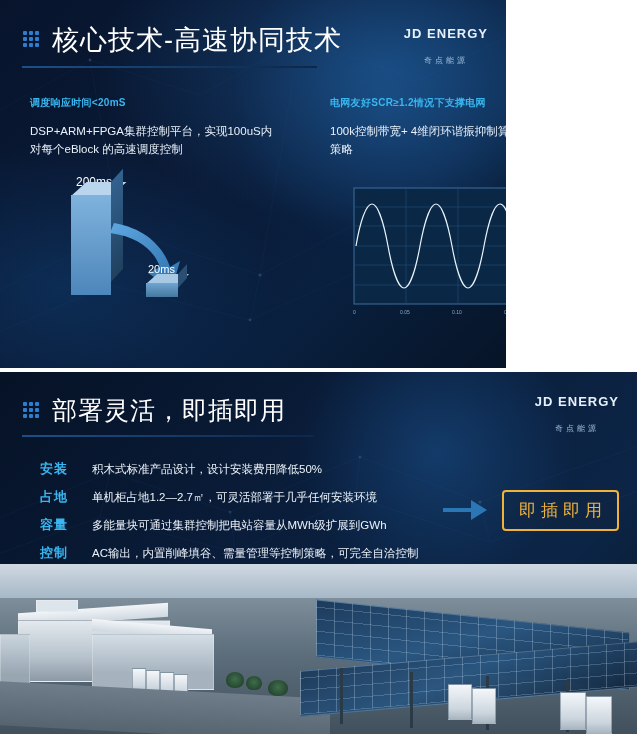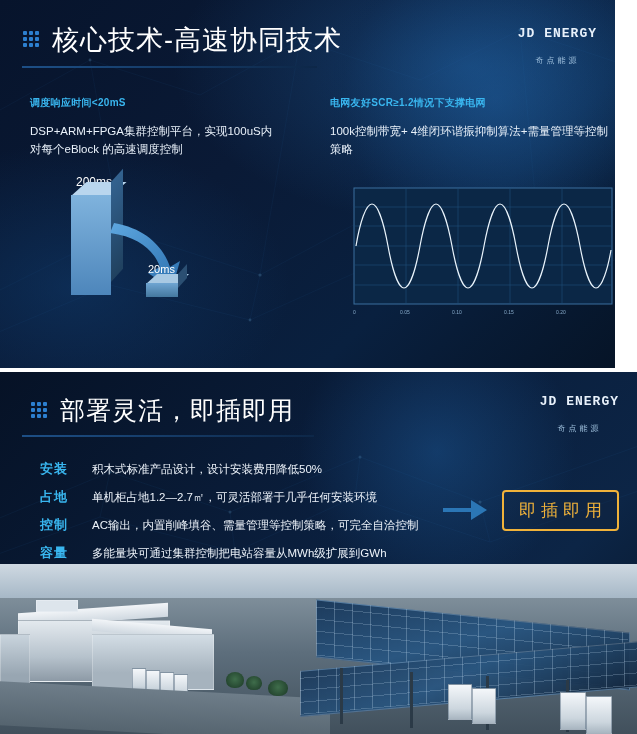--- a/index.html
+++ b/index.html
@@ -16,21 +16,21 @@
   .page {
     position: relative;
     width: 637px;
     height: 734px;
   }
 
   
   .slide1 {
     position: absolute;
     left: 0; top: 0;
-    width: 615px;
+    width: 506px;
     height: 368px;
     background:
       radial-gradient(ellipse 420px 230px at 76% 18%, rgba(30,90,150,0.55) 0%, rgba(10,30,60,0) 70%),
       radial-gradient(ellipse 300px 200px at 12% 78%, rgba(15,60,110,0.55) 0%, rgba(8,22,48,0) 72%),
       linear-gradient(135deg, #07142c 0%, #0a1a36 40%, #09203f 70%, #061427 100%);
     overflow: hidden;
   }
   .slide1 .mesh {
     position: absolute;
     left: 0; top: 0; right: 0; bottom: 0;
@@ -84,21 +84,20 @@
     height: 2px;
     background: linear-gradient(90deg, #1d4f86 0%, #0d2748 100%);
   }
 
   .logo {
     position: absolute;
     right: 18px;
     top: 26px;
     text-align: center;
     color: #cfe2f5;
-    font-family: Liberation Mono, monospace;
   }
   .logo-main {
     font-size: 13px;
     letter-spacing: 1px;
     font-weight: bold;
     color: #e8f1fb;
   }
   .logo-sub {
     font-size: 8px;
     letter-spacing: 3px;
@@ -205,21 +204,21 @@
   }
   .s2-glow {
     position: absolute;
     right: 40px; top: -60px;
     width: 320px; height: 280px;
     border-radius: 50%;
     background: radial-gradient(circle, rgba(35,110,185,0.35) 0%, rgba(10,35,75,0.04) 65%, rgba(0,0,0,0) 75%);
   }
   .s2-title-row {
     position: absolute;
-    left: 30px;
+    left: 22px;
     top: 22px;
     display: flex;
     align-items: center;
     gap: 10px;
   }
   .s2-title {
     color: #ffffff;
     font-size: 25px;
     letter-spacing: 1px;
     white-space: nowrap;
@@ -487,26 +486,26 @@
     <div class="feat-list">
       <div class="feat-row">
         <span class="feat-key">安装</span>
         <span class="feat-val">积木式标准产品设计，设计安装费用降低50%</span>
       </div>
       <div class="feat-row">
         <span class="feat-key">占地</span>
         <span class="feat-val">单机柜占地1.2—2.7㎡，可灵活部署于几乎任何安装环境</span>
       </div>
       <div class="feat-row">
+        <span class="feat-key">容量</span>
+        <span class="feat-val">多能量块可通过集群控制把电站容量从MWh级扩展到GWh</span>
+      </div>
+      <div class="feat-row">
         <span class="feat-key">控制</span>
         <span class="feat-val">AC输出，内置削峰填谷、需量管理等控制策略，可完全自洽控制</span>
-      </div>
-      <div class="feat-row">
-        <span class="feat-key">容量</span>
-        <span class="feat-val">多能量块可通过集群控制把电站容量从MWh级扩展到GWh</span>
       </div>
     </div>
 
     <svg class="badge-arrow" width="48" height="30">
       <path d="M2,14 L30,14 L30,6 L46,16 L30,26 L30,18 L2,18 Z" fill="#2f7ec0" opacity="0.9"></path>
     </svg>
     <div class="badge">即插即用</div>
 
     <div class="photo">
       <div class="sky"></div>

